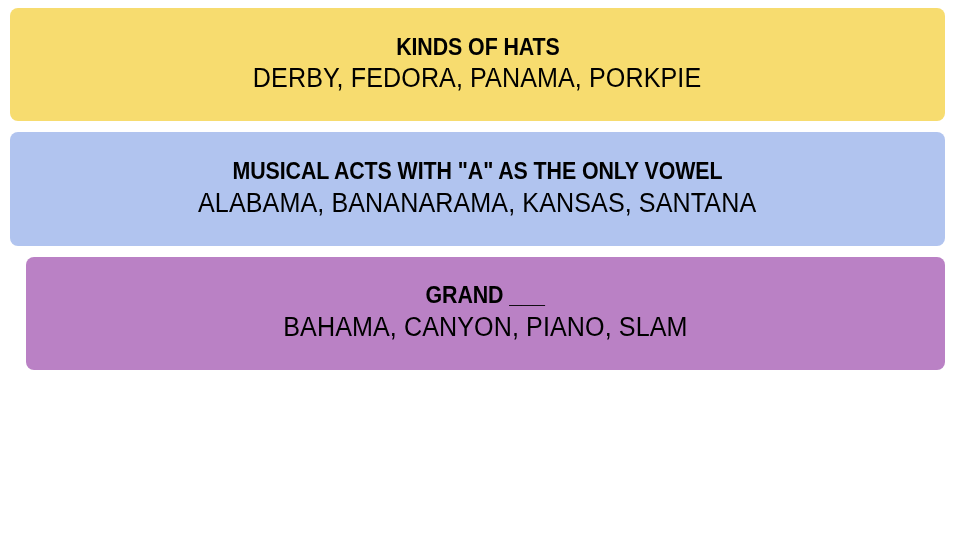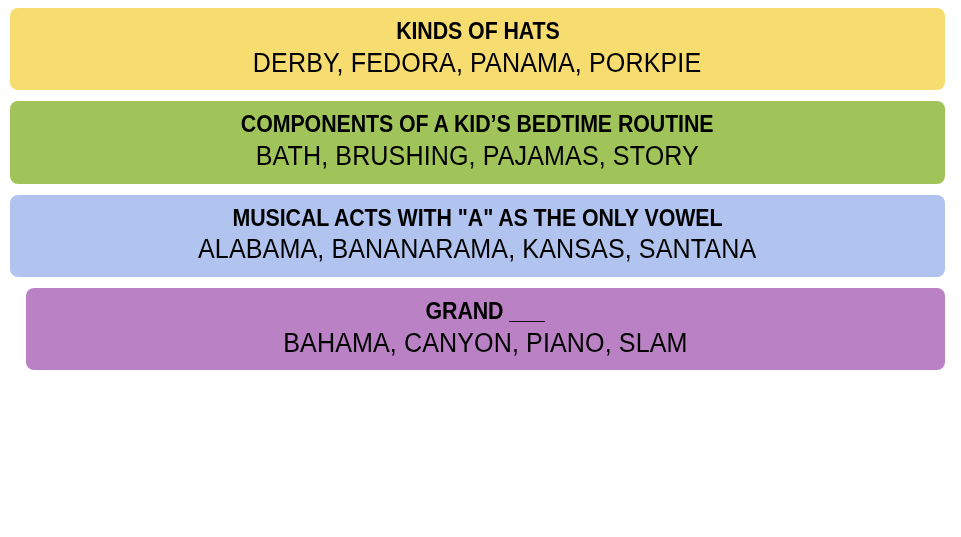--- a/index.html
+++ b/index.html
@@ -67,24 +67,20 @@
 </head>
 <body style="background-color: rgb(255, 255, 255);">
 
 <div id="board">
 
   <div class="group-card" style="background-color: rgb(247, 220, 111);">
     <div class="group-title">KINDS OF HATS</div>
     <div class="group-members">DERBY, FEDORA, PANAMA, PORKPIE</div>
   </div>
 
-  <div class="group-card" style="background-color: rgb(160, 195, 90);">
-    <div class="group-title">COMPONENTS OF A KID’S BEDTIME ROUTINE</div>
-    <div class="group-members">BATH, BRUSHING, PAJAMAS, STORY</div>
-  </div>
 
   <div class="group-card" style="background-color: rgb(177, 196, 239);">
     <div class="group-title">MUSICAL ACTS WITH "A" AS THE ONLY VOWEL</div>
     <div class="group-members">ALABAMA, BANANARAMA, KANSAS, SANTANA</div>
   </div>
 
   <div class="group-card" style="background-color: rgb(186, 129, 197); margin-left: 16px;">
     <div class="group-title">GRAND ___</div>
     <div class="group-members">BAHAMA, CANYON, PIANO, SLAM</div>
   </div>

